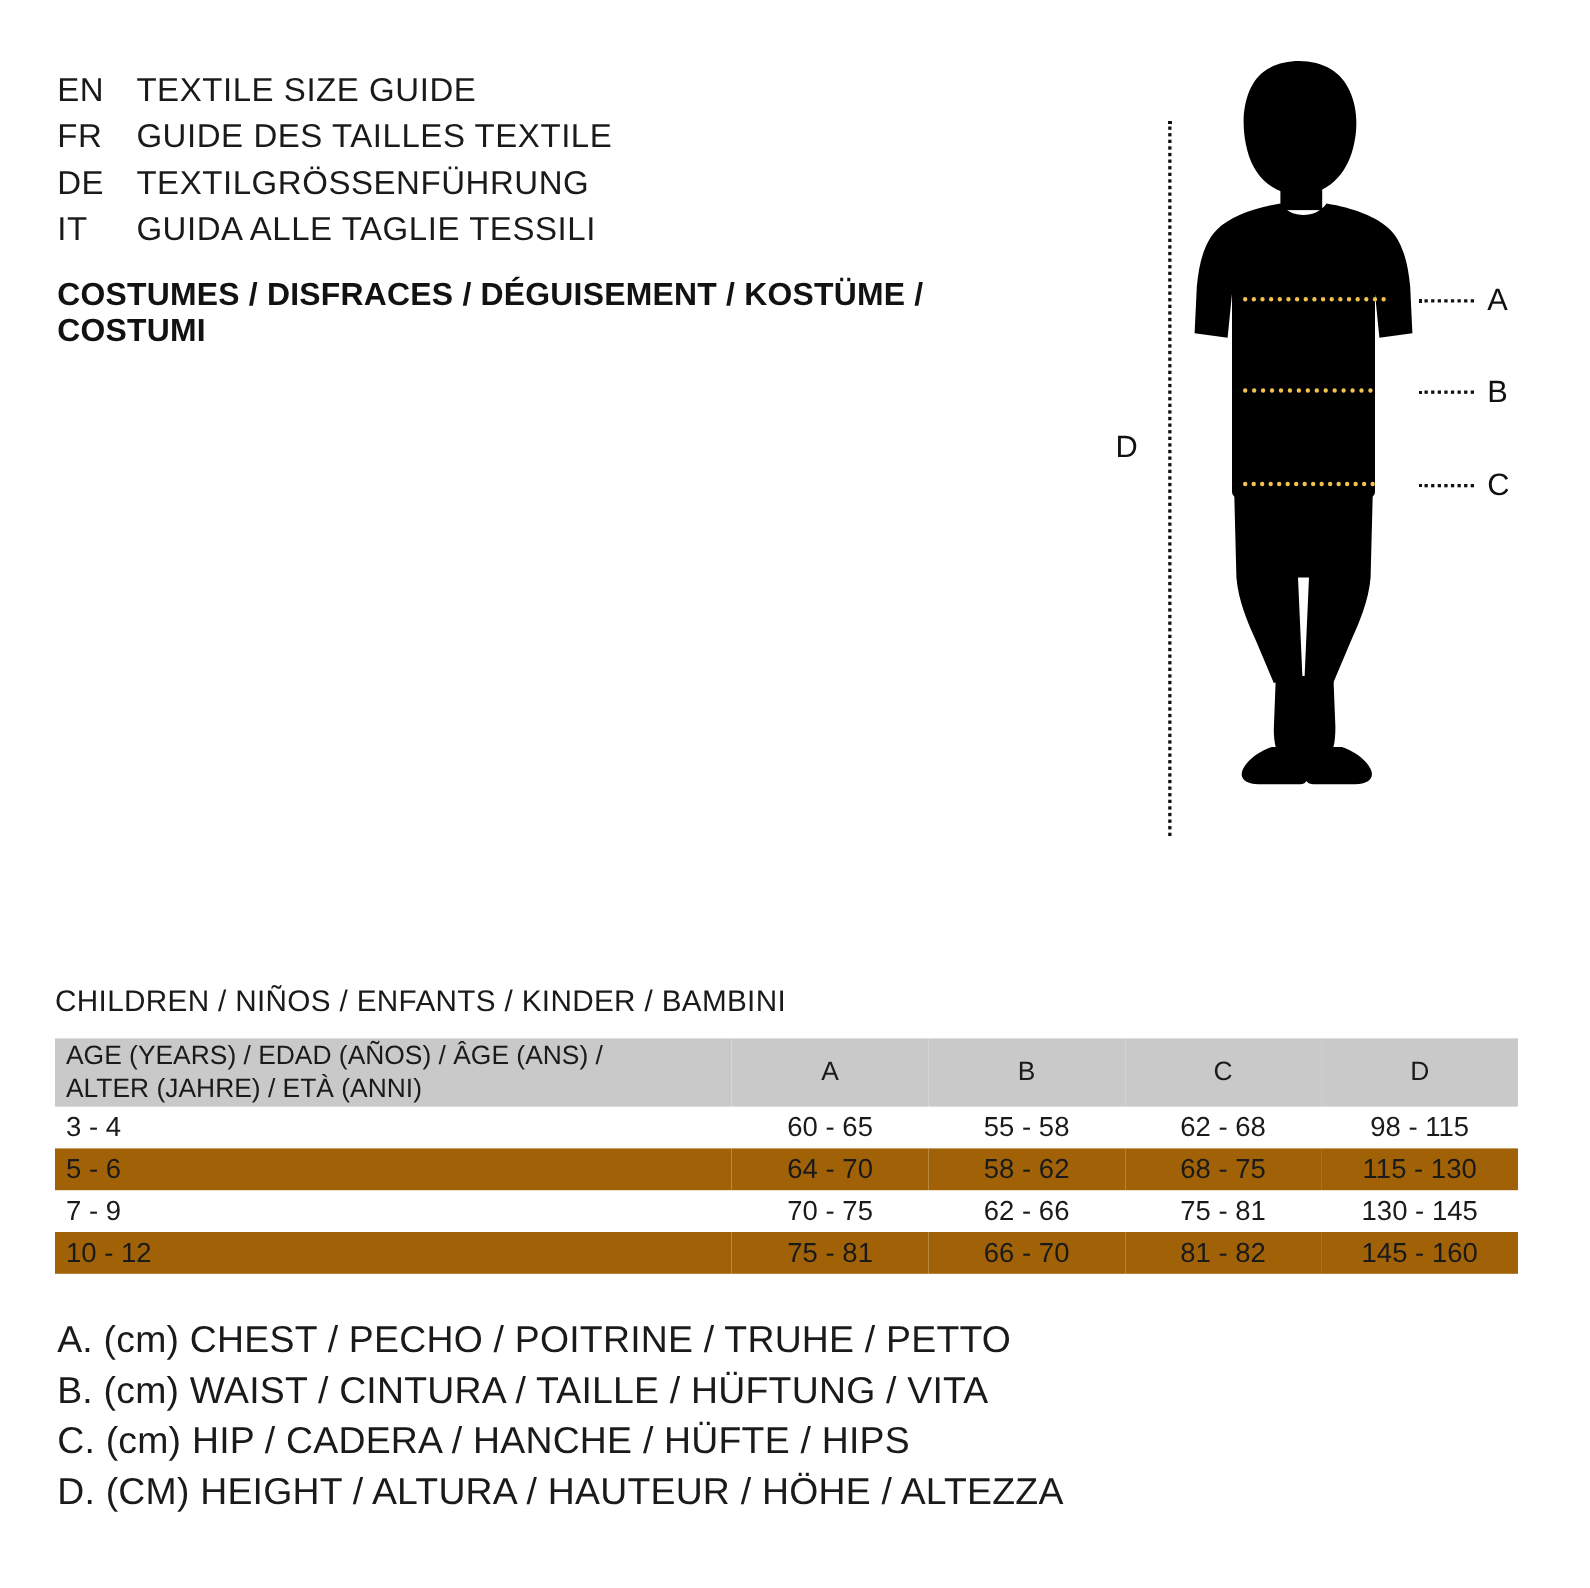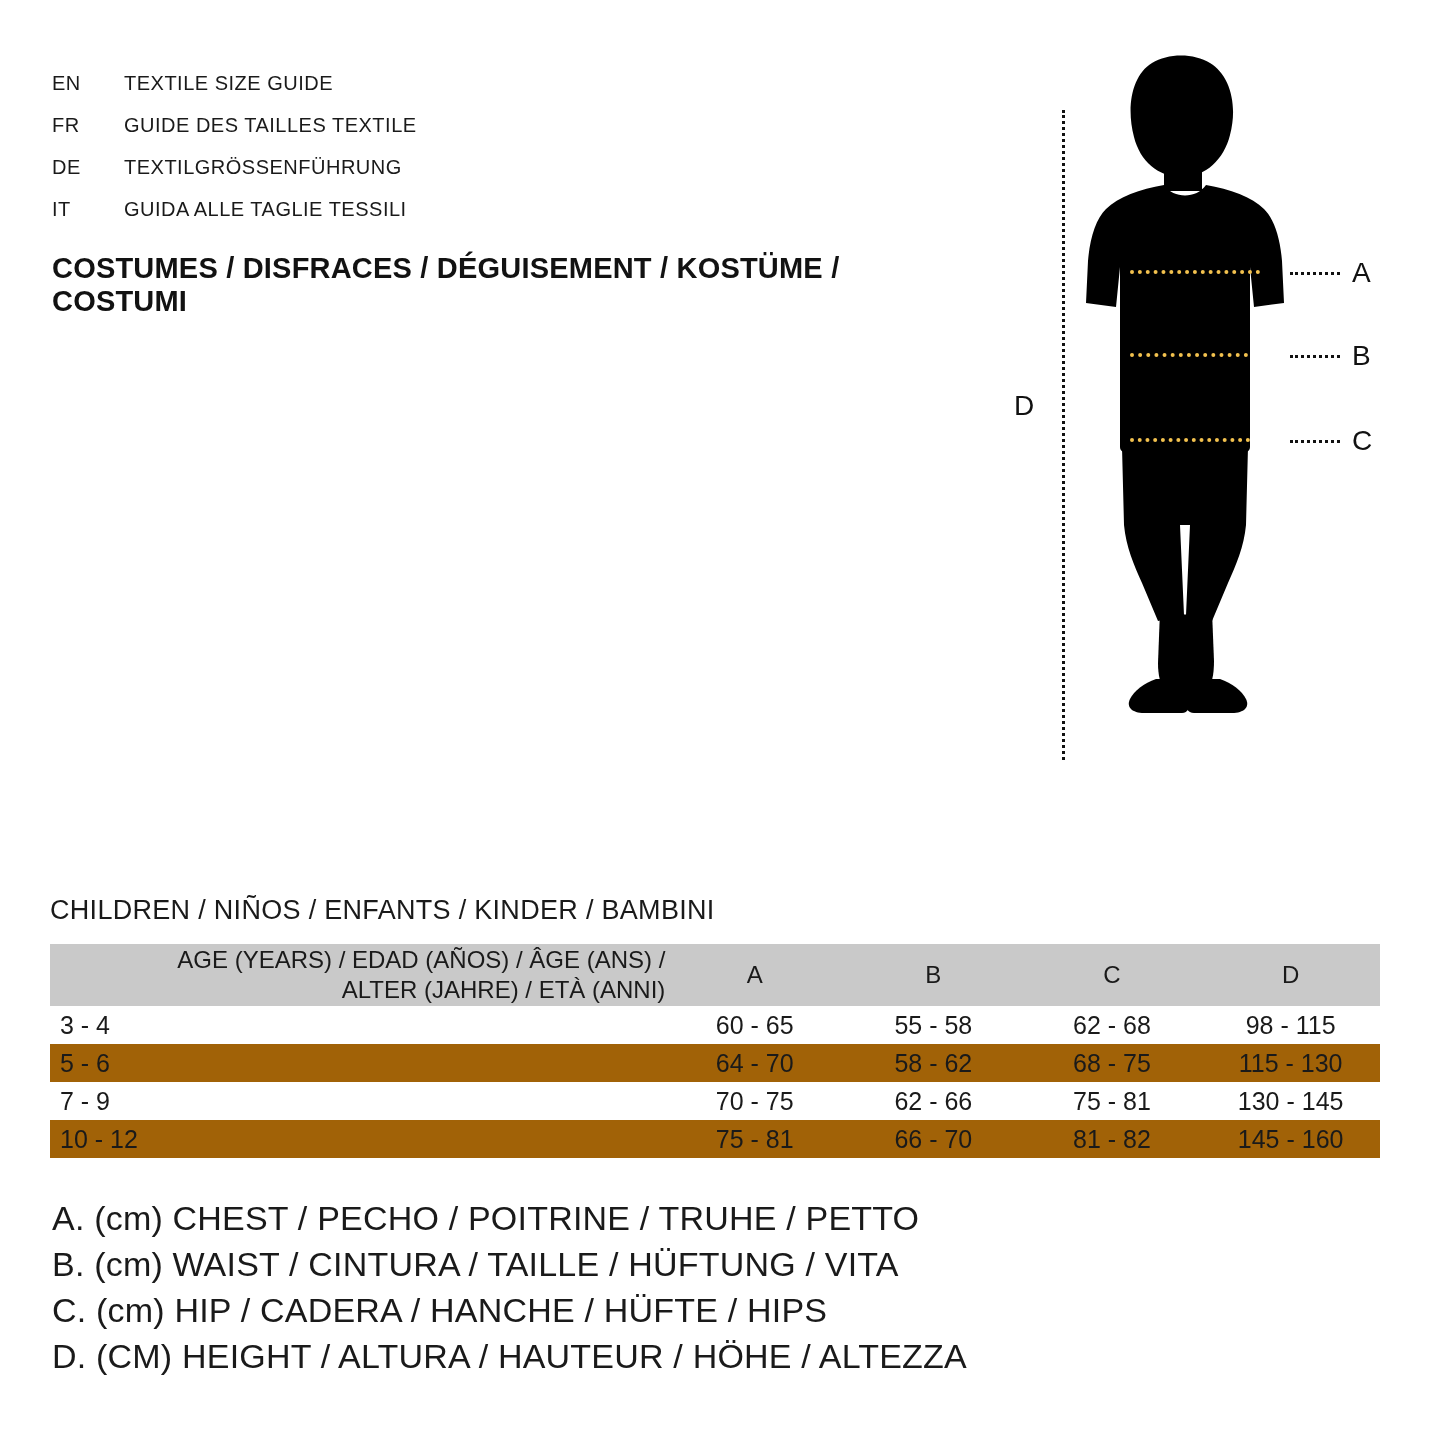--- a/index.html
+++ b/index.html
@@ -19,21 +19,21 @@
   
   .header {
     position: absolute;
     left: 52px;
     top: 62px;
     width: 920px;
   }
   .lang-row {
     display: flex;
     align-items: baseline;
-    font-size: 20px;
+    font-size: 30px;
     letter-spacing: 0.5px;
     line-height: 42px;
     color: #1a1a1a;
   }
   .lang-code {
     width: 72px;
     flex: 0 0 72px;
   }
   .lang-text {
     flex: 1 1 auto;
@@ -130,21 +130,21 @@
   }
   thead th {
     background: #c9c9c9;
     font-weight: normal;
     color: #1a1a1a;
     height: 62px;
     vertical-align: middle;
     font-size: 24px;
   }
   thead th.age-col {
-    text-align: right;
+    text-align: left;
     padding-left: 10px;
     line-height: 30px;
     width: 610px;
   }
   thead th.meas-col {
     text-align: center;
     width: 180px;
   }
   tbody td {
     height: 38px;

